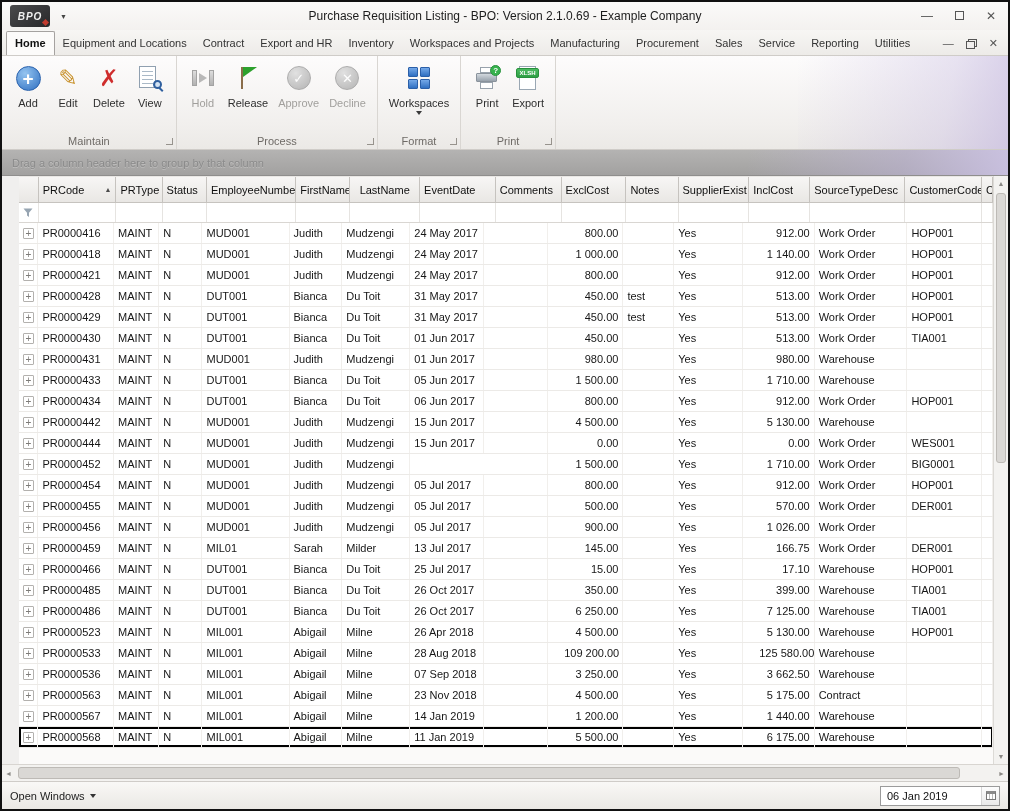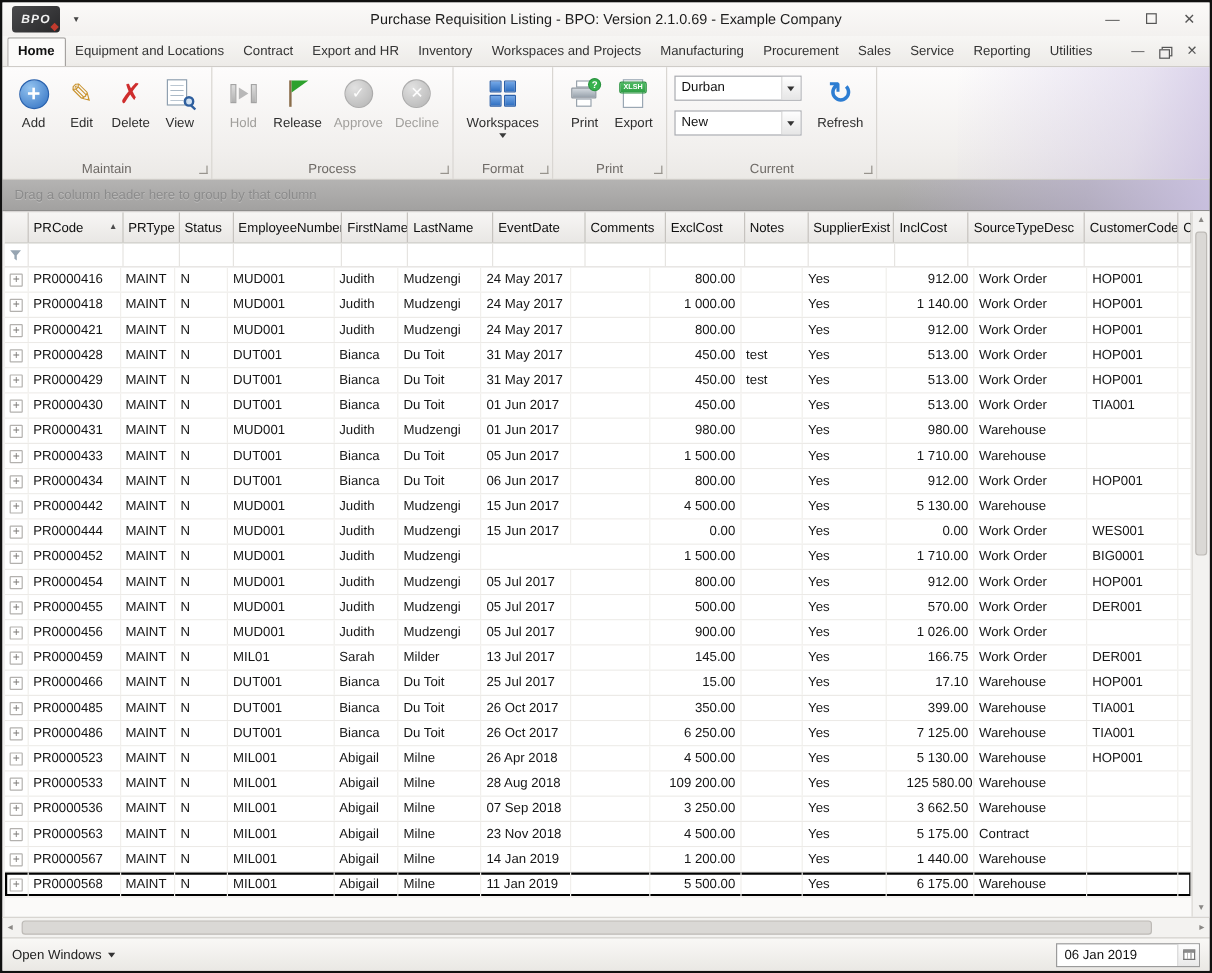--- a/index.html
+++ b/index.html
@@ -87,21 +87,21 @@
   .combo .val { flex:1; padding:3px 0 0 5px; color:#111; }
   .combo .cbtn { width:16px; border-left:1px solid #d8d8d8; background:linear-gradient(#fefefe,#e6e6e6); display:flex; align-items:center; justify-content:center; }
   .dcaret { width:0; height:0; border-left:3px solid transparent; border-right:3px solid transparent; border-top:4px solid #333; }
 
   
   .groupbar { height:26px; flex:0 0 26px; background:linear-gradient(#b4b3b2,#a2a1a0); display:flex; align-items:center; padding-left:10px; position:relative; overflow:hidden; border-bottom:1px solid #8f8e8d; }
   .groupbar .gb-text { font-size:11px; color:#8b8b8b; text-shadow:0 1px 0 rgba(255,255,255,.25); }
   .groupbar::after { content:""; position:absolute; right:0; top:0; bottom:0; width:260px; background:linear-gradient(100deg, rgba(162,161,160,0) 0%, rgba(190,180,215,.55) 60%, rgba(206,196,232,.85) 100%); }
 
   
-  .gridwrap { flex:1; display:flex; min-height:0; background:#f0efee; padding-left:2px; }
+  .gridwrap { flex:1; display:flex; min-height:0; background:#f0efee; padding-left:17px; }
   .gridmain { flex:1; display:flex; flex-direction:column; min-width:0; }
   .ghead { display:flex; height:27px; flex:0 0 27px; background:linear-gradient(#f7f6f5,#e9e7e4); border-bottom:1px solid #c6c3bf; border-top:1px solid #e9e7e4; }
   .hc { border-right:1px solid #c6c3bf; padding:0 4px; display:flex; align-items:center; font-size:11px; color:#0f0f0f; overflow:hidden; white-space:nowrap; }
   .hc .sort { margin-left:auto; font-size:7px; color:#4c4c4c; padding-left:2px; }
   .gfilter { display:flex; height:20px; flex:0 0 20px; background:#fff; border-bottom:1px solid #d9d6d2; }
   .fc { border-right:1px solid #e6e4e1; display:flex; align-items:center; padding-left:4px; }
   .gbody { flex:1; background:#fbfaf9; overflow:hidden; }
   .grow { display:flex; height:21px; background:#fff; border-bottom:1px solid #eceae7; }
   .gc { border-right:1px solid #f1efec; padding:0 4px; font-size:11px; color:#161616; line-height:20px; overflow:hidden; white-space:nowrap; }
   .gc.num { text-align:right;margin-left:12px; }
@@ -270,46 +270,20 @@
               <span class="xdoc"></span>
               <span class="xband">XLSH</span>
             </span>
           </span>
         <span>Export</span>
       </div>
       <span class="rgroup-label">Print</span>
       <span class="launcher"></span>
     </div>
 
-    <div class="rgroup">
-      <div class="current-body">
-        <div class="combo-col">
-          <div class="combo">
-            <span class="val">Durban</span>
-            <span class="cbtn">
-                <span class="dcaret"></span>
-              </span>
-          </div>
-          <div class="combo">
-            <span class="val">New</span>
-            <span class="cbtn">
-                <span class="dcaret"></span>
-              </span>
-          </div>
-        </div>
-        <div class="rbtn">
-          <span class="ic">
-              <span class="refresh-glyph">↻</span>
-            </span>
-          <span>Refresh</span>
-        </div>
-      </div>
-      <span class="rgroup-label">Current</span>
-      <span class="launcher"></span>
-    </div>
 
   </div>
 
   <div class="groupbar">
     <span class="gb-text">Drag a column header here to group by that column</span>
   </div>
 
   <div class="gridwrap">
     <div class="gridmain">
       <div class="ghead">
@@ -325,21 +299,21 @@
           </div>
           <div class="hc" style="width: 45px;">
             <span>Status</span>
           </div>
           <div class="hc" style="width: 91px;">
             <span>EmployeeNumber</span>
           </div>
           <div class="hc" style="width: 55px;">
             <span>FirstName</span>
           </div>
-          <div class="hc" style="width: 71px;">
+          <div class="hc" style="width: 71px; justify-content: center;">
             <span>LastName</span>
           </div>
           <div class="hc" style="width: 77px;">
             <span>EventDate</span>
           </div>
           <div class="hc" style="width: 67px;">
             <span>Comments</span>
           </div>
           <div class="hc" style="width: 66px;">
             <span>ExclCost</span>

